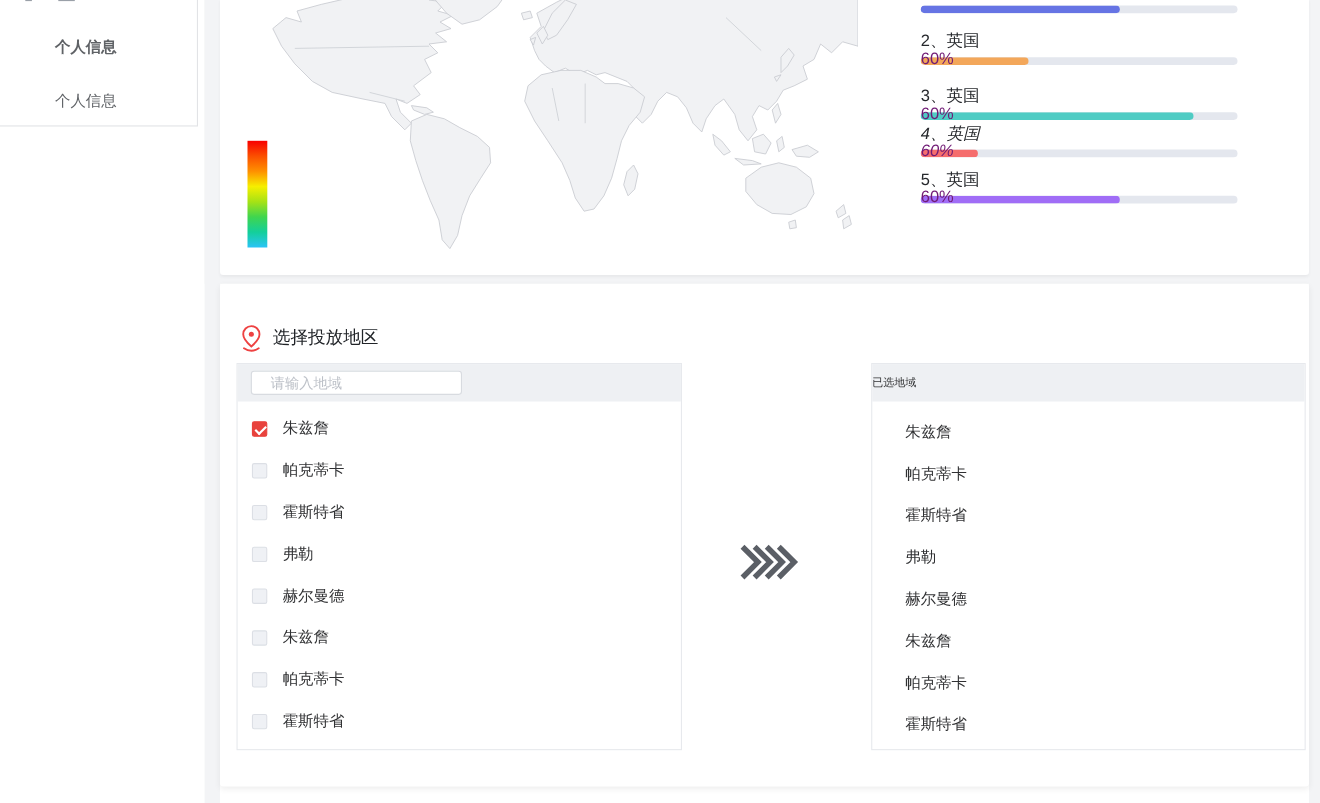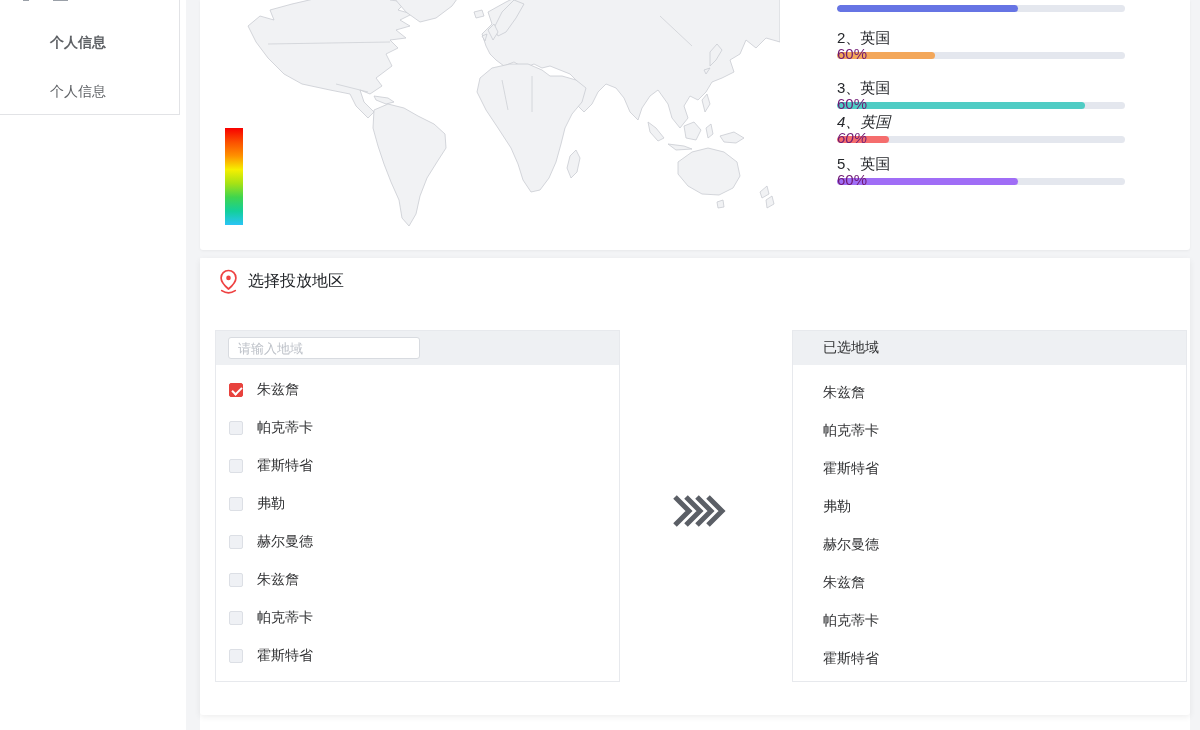--- a/index.html
+++ b/index.html
@@ -45,48 +45,48 @@
   .rank-row-2 { top:80px; }
   .rank-row-3 { top:114px;font-style:italic; }
   .rank-row-4 { top:156px; }
   .rank-label-line { display:flex; justify-content:space-between; align-items:baseline; height:16px; line-height:16px; font-size:15px; color:#26282c;flex-direction:column; }
   .rank-pct { color:#701a75; font-size:15px; }
   .rank-track { margin-top:6px; height:7px; border-radius:4px; background:#e4e7ee; overflow:hidden; }
   .rank-row-0 .rank-track { margin-top:0; }
   .rank-fill { height:7px; border-radius:4px; background:#6674e4; }
 
   
-  .section-header { position:absolute; left:18px; top:11px; display:flex; align-items:center; }
+  .section-header { position:absolute; left:18px; top:37px; display:flex; align-items:center; }
   .section-title { margin-left:9px; font-size:16px; color:#212428; }
 
   .panel { position:absolute; top:72px; height:352px; background:#fff; border:1px solid #e7e9ed; }
   .panel-source { left:15px;  width:405px; }
   .panel-target { left:592px; width:395px; }
   .panel-header { height:34px; background:#eef0f3; display:flex; align-items:center; }
   .search-input {
     margin-left:12px; width:192px; height:22px; border:1px solid #d8dbe0; border-radius:3px;
-    background:#fff; padding:0 9px; font-size:13px; color:#606266; outline:none;
+    background:#fff; padding:0 17px; font-size:13px; color:#606266; outline:none;
     font-family:"Liberation Sans", sans-serif;
   }
   .search-input::placeholder { color:#bdc1c8; }
 
   .check-list { padding-top:6px; }
   .check-row { height:38px; display:flex; align-items:center; padding-left:13px; cursor:pointer; }
   .checkbox {
     position:relative; width:14px; height:14px; border-radius:2px;
     background:#eff1f5; border:1px solid #dcdfe5; margin-right:14px; flex:none;
   }
   .checkbox.checked { background:#e8423d; border-color:#e8423d; }
   .checkbox.checked::after {
     content:""; position:absolute; left:4px; top:1px; width:4px; height:8px;
     border:solid #fff; border-width:0 2px 2px 0; transform:rotate(45deg);
   }
   .check-label { font-size:14px; color:#303133; }
 
-  .target-header-text { padding-left:30px; font-size:14px; color:#303133; }
+  .target-header-text { font-size:10px; color:#303133; }
   .target-list { padding-top:8px; }
   .target-item { height:38px; line-height:38px; padding-left:30px; font-size:14px; color:#303133; cursor:pointer; }
 
   .arrows { position:absolute; left:472px; top:236px; width:56px; height:34px; cursor:pointer; }
 </style>
 </head>
 <body>
 
 <div class="page-bg-top"></div>
 <div class="gutter gutter-left"></div>

